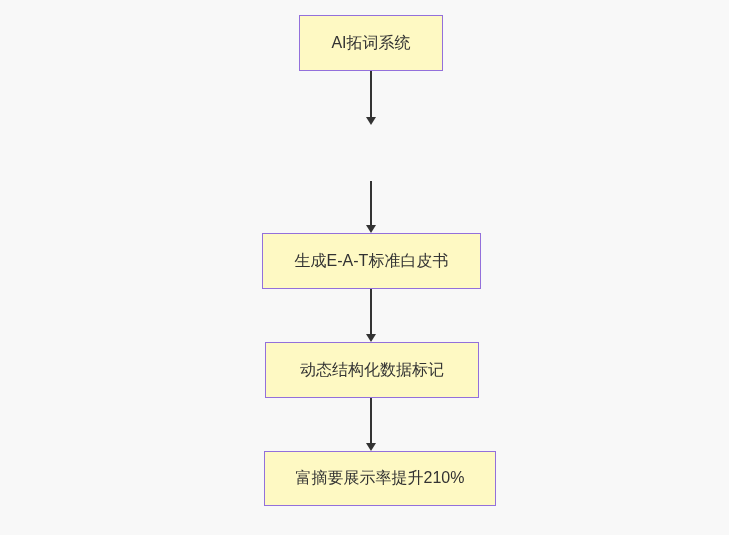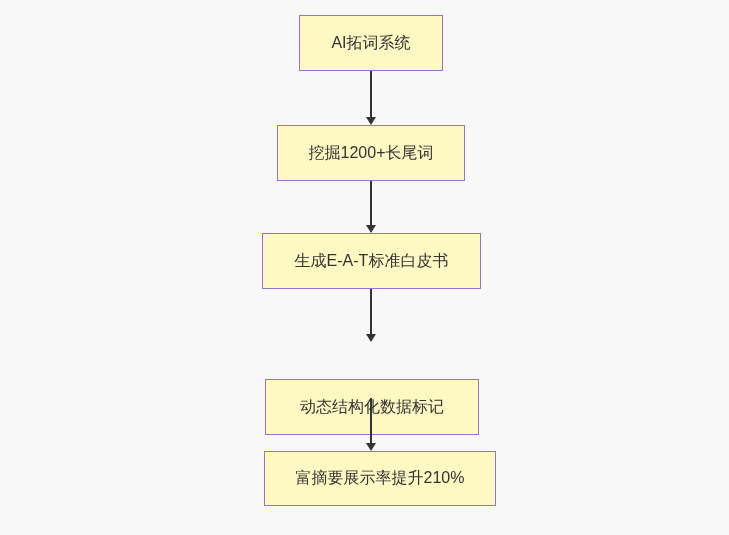--- a/index.html
+++ b/index.html
@@ -27,21 +27,21 @@
     font-size: 16px;
     display: flex;
     align-items: center;
     justify-content: center;
     text-align: center;
     white-space: nowrap;
   }
   .node-1 { left: 299px; top: 15px;  width: 144px; height: 56px; }
   .node-2 { left: 277px; top: 125px; width: 188px; height: 56px; }
   .node-3 { left: 262px; top: 233px; width: 219px; height: 56px; }
-  .node-4 { left: 265px; top: 342px; width: 214px; height: 56px; margin-top: 37px; }
+  .node-4 { left: 265px; top: 342px; width: 214px; height: 56px; }
   .node-5 { left: 255px; top: 451px; width: 232px; height: 55px; margin-left: 9px; }
 
   .arrow {
     position: absolute;
     left: 371px;
     width: 0;
   }
   .arrow-1 { top: 71px;  height: 54px; }
   .arrow-2 { top: 181px; height: 52px; }
   .arrow-3 { top: 289px; height: 53px; }
@@ -72,23 +72,20 @@
 
   <div class="node node-1">
     <span>AI拓词系统</span>
   </div>
 
   <div class="arrow arrow-1">
     <div class="line"></div>
     <div class="head"></div>
   </div>
 
-  <div class="node node-2">
-    <span>挖掘1200+长尾词</span>
-  </div>
 
   <div class="arrow arrow-2">
     <div class="line"></div>
     <div class="head"></div>
   </div>
 
   <div class="node node-3">
     <span>生成E-A-T标准白皮书</span>
   </div>
 

